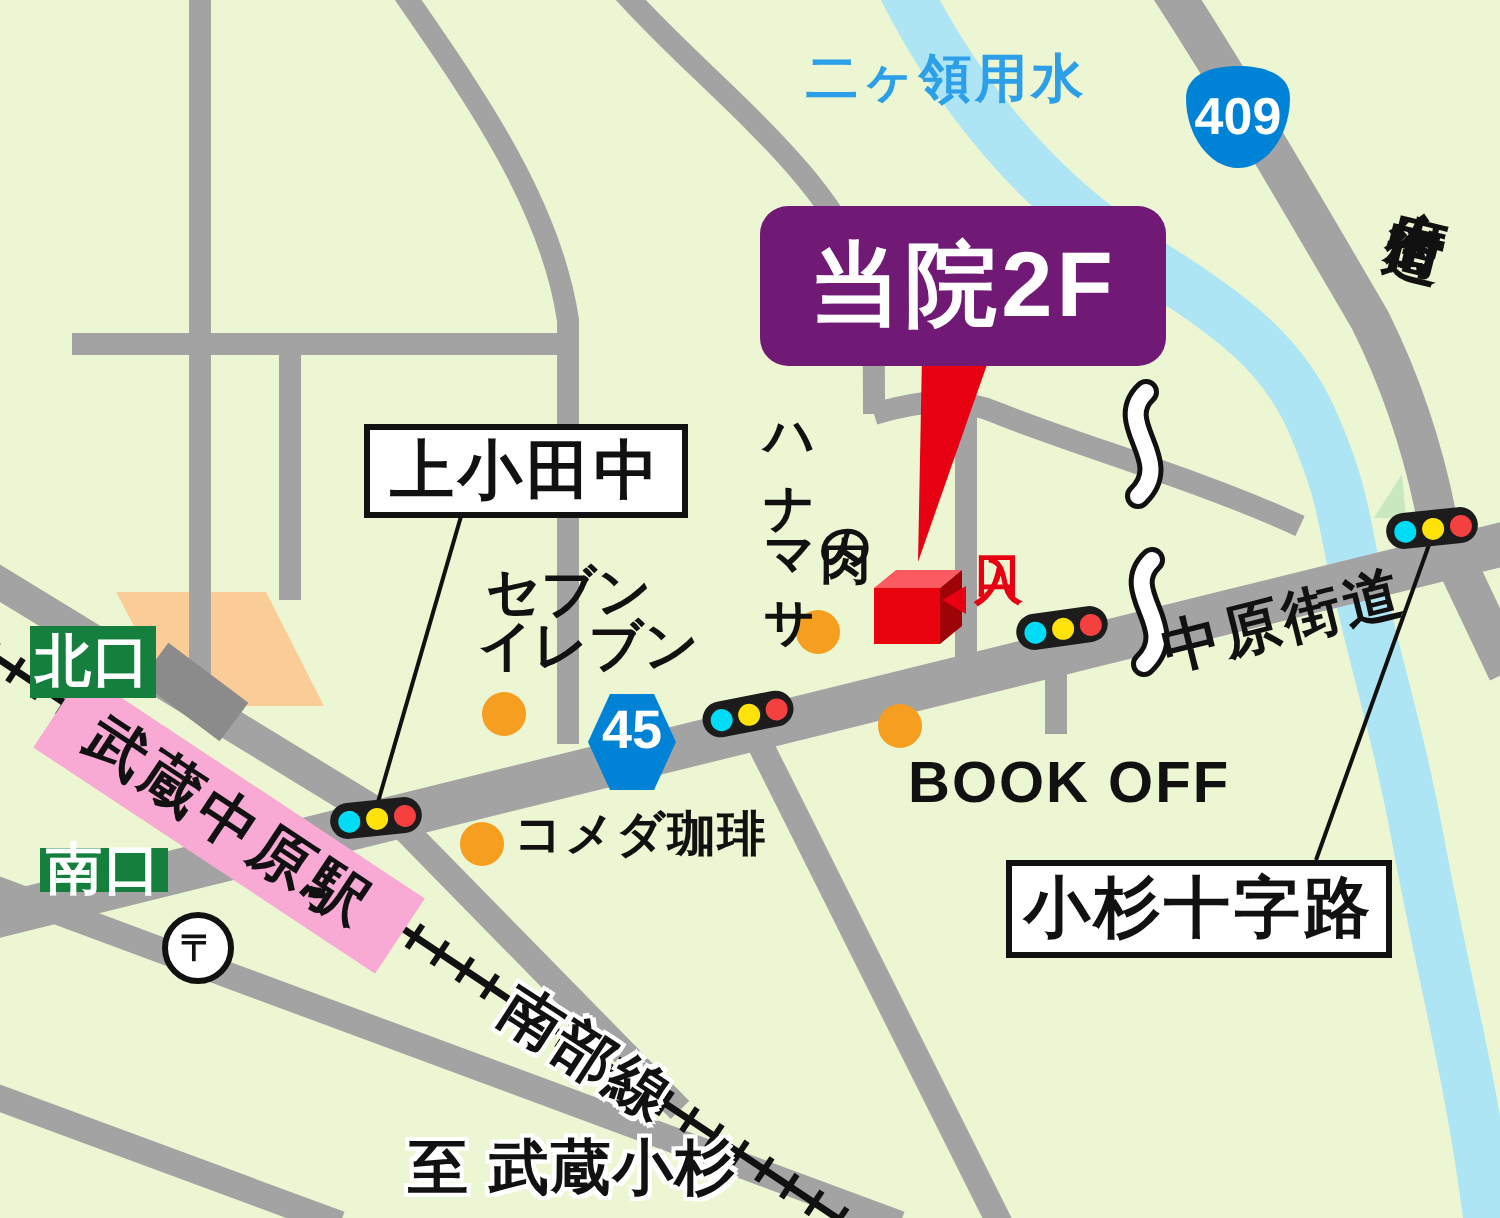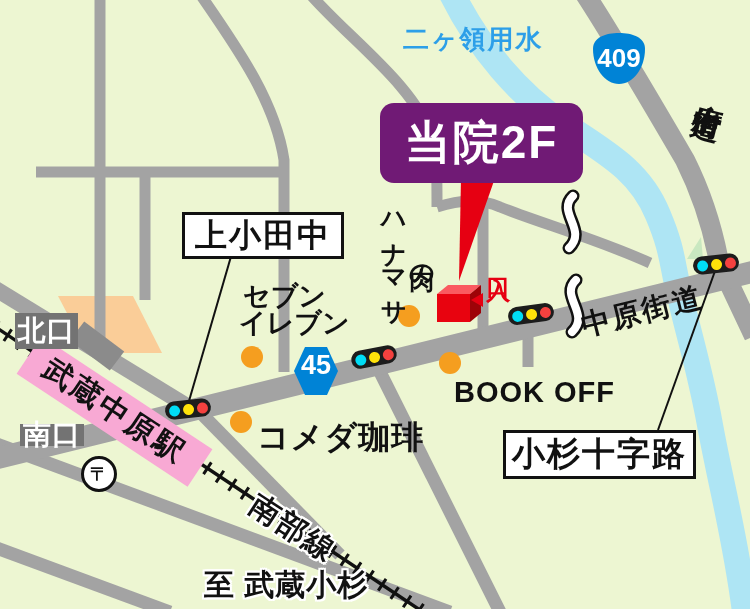--- a/index.html
+++ b/index.html
@@ -5,21 +5,21 @@
   html,body{margin:0;padding:0;}
   .stage{position:relative;width:750px;height:609px;background:#EDF6D2;overflow:hidden;
          font-family:"Liberation Sans","DejaVu Sans",sans-serif;color:#111;}
   .stage svg{position:absolute;left:0;top:0;}
   .txt{position:absolute;font-weight:bold;white-space:nowrap;line-height:1.05;}
   .vtext{writing-mode:vertical-rl;}
   .halo{text-shadow:-2px -2px 0 #fff,2px -2px 0 #fff,-2px 2px 0 #fff,2px 2px 0 #fff,
         -2px 0 0 #fff,2px 0 0 #fff,0 -2px 0 #fff,0 2px 0 #fff;}
   .wbox{position:absolute;background:#fff;border:3px solid #111;display:flex;
         align-items:center;justify-content:center;font-weight:bold;letter-spacing:2px;}
-  .bluebox{position:absolute;background:#737373;color:#fff;font-weight:bold;font-size:28px;
+  .bluebox{position:absolute;background:#15803d;color:#fff;font-weight:bold;font-size:28px;
         display:flex;align-items:center;justify-content:center;letter-spacing:1px;}
   .clinic{position:absolute;left:380px;top:103px;width:203px;height:80px;background:#701a75;
         border-radius:14px;color:#fff;font-weight:bold;font-size:46px;letter-spacing:2px;
         display:flex;align-items:center;justify-content:center;}
   .station{position:absolute;left:12px;top:389px;width:205px;height:45px;background:#F8A9D4;
         transform:rotate(33.5deg);display:flex;align-items:center;justify-content:center;
         font-weight:bold;font-size:30px;letter-spacing:3px;}
   .post{position:absolute;left:81px;top:456px;width:30px;height:30px;background:#fff;
         border:3px solid #111;border-radius:50%;display:flex;align-items:center;
         justify-content:center;font-weight:bold;font-size:18px;}
@@ -132,18 +132,18 @@
   <div class="badge-num" style="left:294px;top:347px;width:44px;height:36px;font-size:27px;">45</div>
 
   <div class="txt" style="left:403px;top:26px;font-size:26px;color:#2D9FE8;letter-spacing:2px;">二ヶ領用水</div>
   <div class="txt vtext" style="left:702px;top:82px;font-size:29px;letter-spacing:3px;transform:rotate(14deg);transform-origin:50% 0;">府中街道</div>
   <div class="txt" style="left:580px;top:296px;font-size:29px;letter-spacing:2px;transform:rotate(-14deg);">中原街道</div>
   <div class="txt vtext" style="left:409px;top:248px;font-size:25px;">肉の</div>
   <div class="txt vtext" style="left:381px;top:197px;font-size:25px;">ハナマサ</div>
   <div class="txt vtext" style="left:486px;top:258px;font-size:24px;color:#E60012;letter-spacing:2px;">入口</div>
   <div class="txt" style="left:239px;top:309px;font-size:27px;">イレブン</div>
   <div class="txt" style="left:243px;top:282px;font-size:27px;">セブン</div>
-  <div class="txt" style="left:257px;top:405px;font-size:32px;letter-spacing:1px;margin-top:16px;">コメダ珈琲</div>
+  <div class="txt" style="left:257px;top:405px;font-size:24px;letter-spacing:1px;">コメダ珈琲</div>
   <div class="txt" style="left:454px;top:377px;font-size:29px;font-weight:600;letter-spacing:1px;">BOOK OFF</div>
   <div class="txt halo" style="left:245px;top:512px;font-size:30px;letter-spacing:2px;transform:rotate(33deg);">南部線</div>
   <div class="txt halo" style="left:204px;top:569px;font-size:30px;letter-spacing:1px;">至 武蔵小杉</div>
 
 </div>
 
 </body></html>

